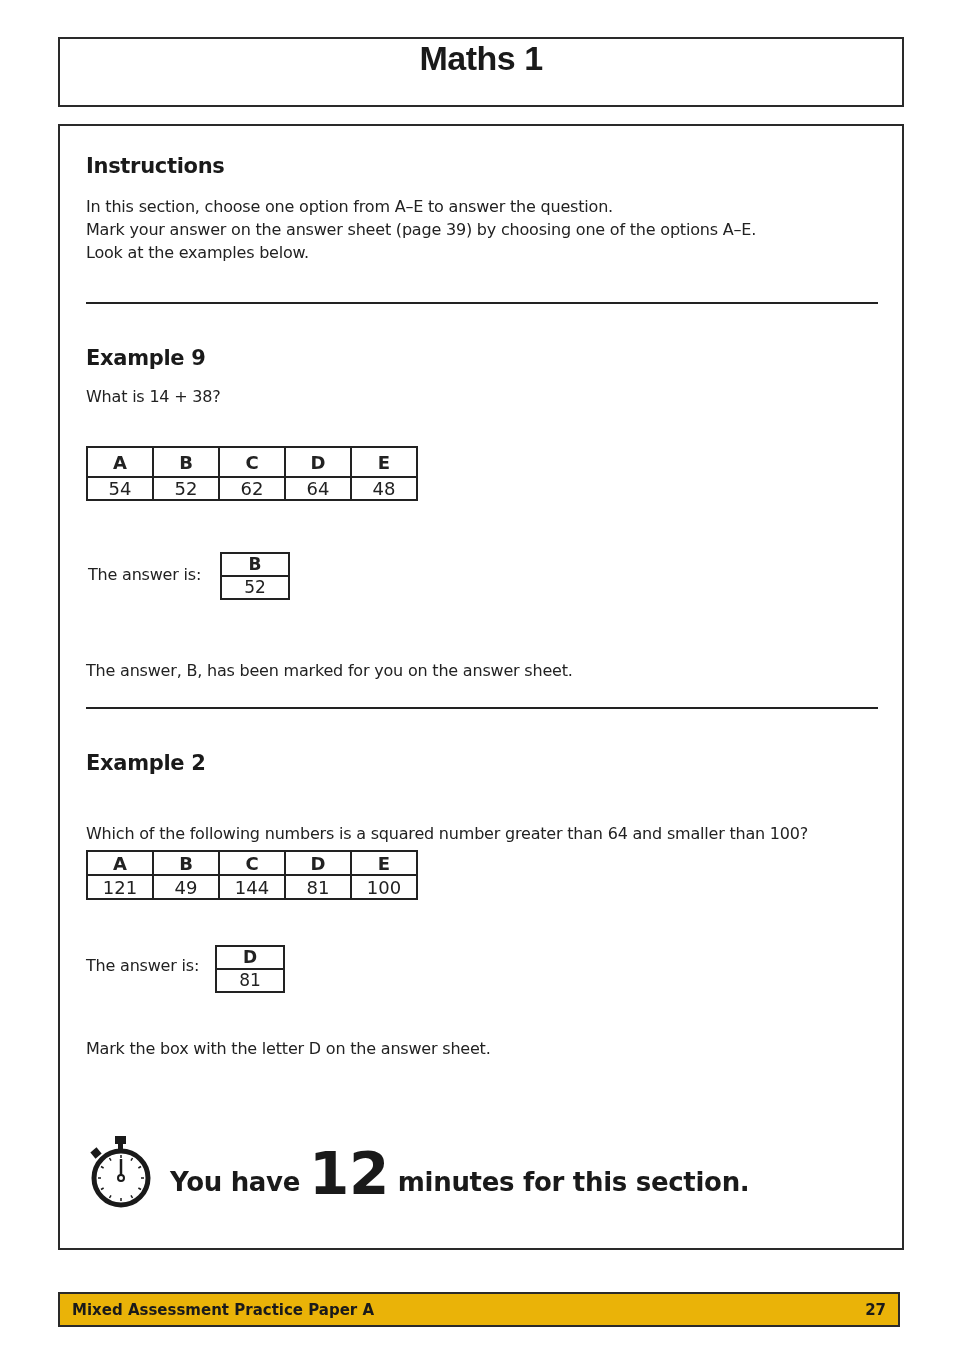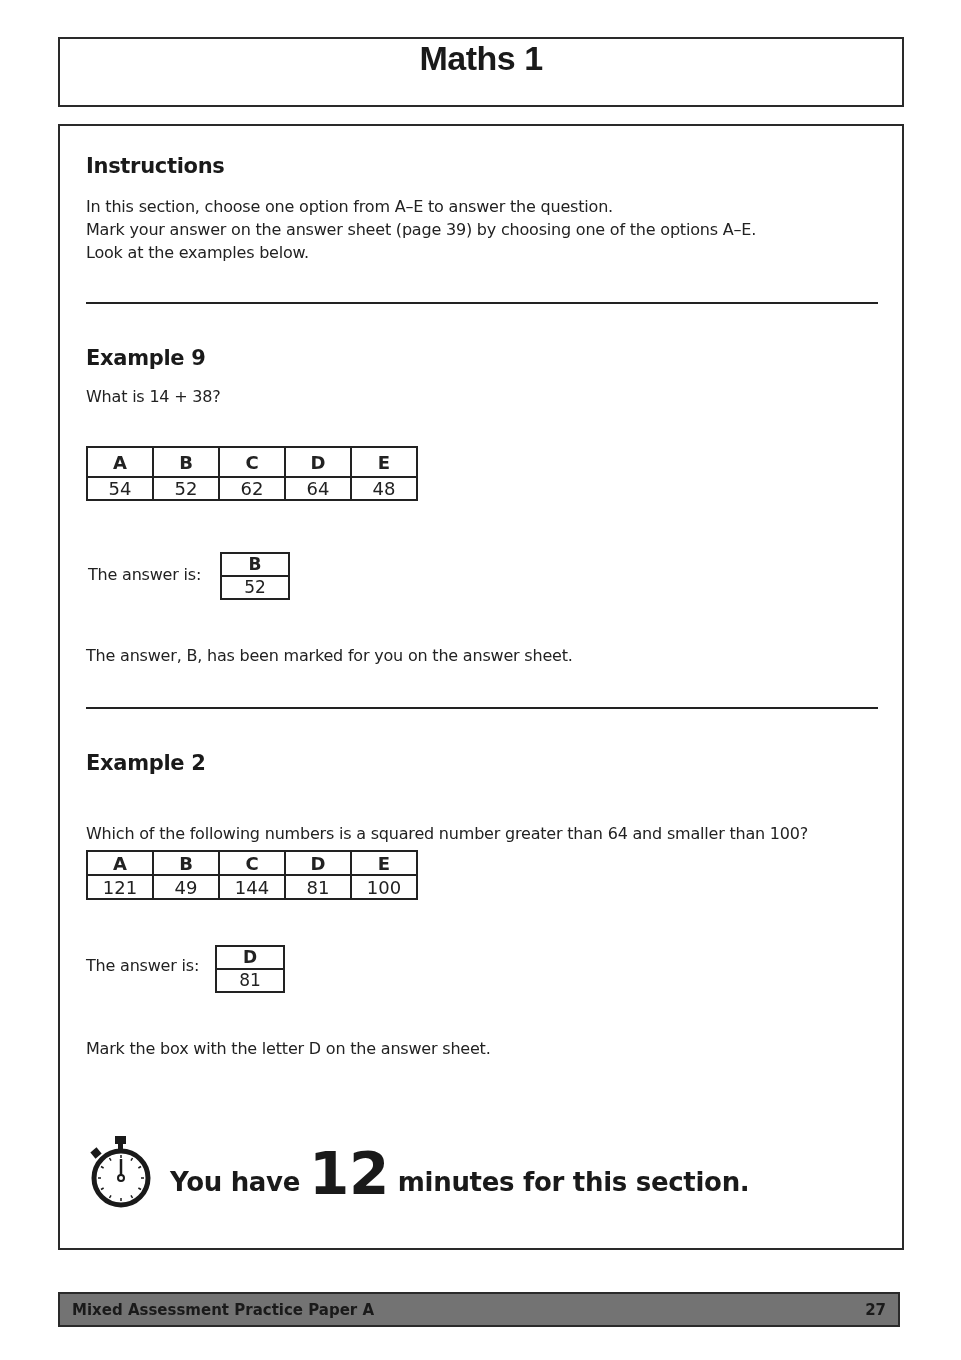--- a/index.html
+++ b/index.html
@@ -13,21 +13,21 @@
   .rule { position: absolute; left: 26px; width: 792px; height: 0; border-top: 2px solid #222; }
   table.opts { border-collapse: collapse; position: absolute; }
   table.opts td { border: 2px solid #222; text-align: center; width: 64px; font-size: 18px; color: #222; padding: 0; }
   table.opts tr.letters td { font-weight: bold; }
   .answer-box { position: absolute; border: 2px solid #222; width: 66px; }
   .answer-box div { text-align: center; font-size: 17px; line-height: 21px; color: #222; }
   .answer-box .letter { font-weight: bold; border-bottom: 2px solid #222; }
   .timer-row { position: absolute; left: 26px; top: 1008px; display: flex; align-items: center; }
   .timer-text { font-weight: bold; font-size: 26px; color: #1a1a1a; margin-left: 16px; letter-spacing: -0.3px; }
   .timer-text .big { font-size: 58px; vertical-align: -3px; }
-  .footer { position: absolute; left: 58px; top: 1292px; width: 842px; height: 35px; background: #737373; border: 2px solid #2a2a2a; display: flex; align-items: center; justify-content: space-between; box-sizing: border-box; padding: 12px 12px; }
+  .footer { position: absolute; left: 58px; top: 1292px; width: 842px; height: 35px; background: #eab308; border: 2px solid #2a2a2a; display: flex; align-items: center; justify-content: space-between; box-sizing: border-box; padding: 12px 12px; }
   .footer span { font-weight: bold; font-size: 15px; color: #1a1a1a; }
 </style>
 </head>
 <body>
 
 <div class="title-box">
   <h1>Maths 1</h1>
 </div>
 
 <div class="main-box">
@@ -62,21 +62,21 @@
     </tr>
   </tbody>
     </table>
 
   <div class="abs body-text" style="left:28px; top:437px;">The answer is:</div>
   <div class="answer-box" style="left:160px; top:426px;">
     <div class="letter">B</div>
     <div>52</div>
   </div>
 
-  <div class="abs body-text" style="left:26px; top:518px;">The answer, B, has been marked for you on the answer sheet.</div>
+  <div class="abs body-text" style="left:26px; top:533px;">The answer, B, has been marked for you on the answer sheet.</div>
 
   <div class="rule" style="top:581px;"></div>
 
   <h2 class="abs" style="left:26px; top:625px;">Example 2</h2>
   <div class="abs body-text" style="left:26px; top:664px;margin-top:32px;">Which of the following numbers is a squared number greater than 64 and smaller than 100?</div>
 
   <table class="opts" style="left:26px; top:724px;">
     <tbody>
         <tr class="letters" style="height:24px;">
       <td>A</td>

